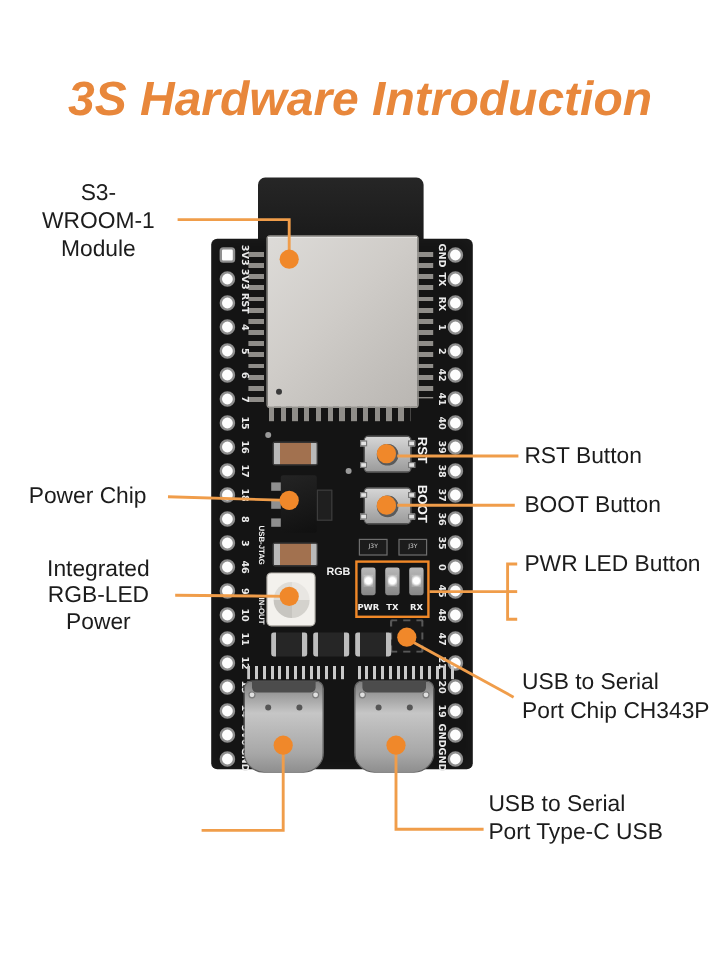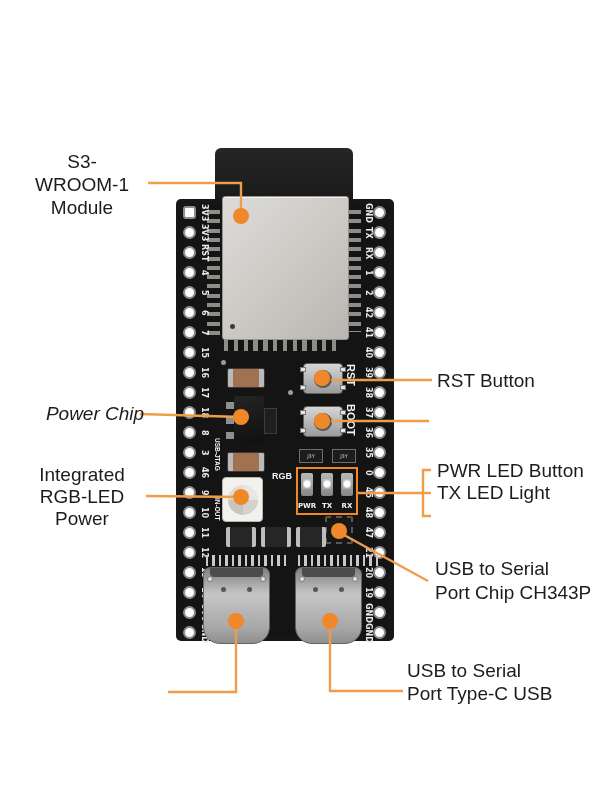--- a/index.html
+++ b/index.html
@@ -67,20 +67,21 @@
   .leads{position:absolute;left:0;top:0;pointer-events:none;}
   .dot{position:absolute;width:16px;height:16px;border-radius:50%;background:#F0882A;}
   .callout{position:absolute;color:#1c1c1c;font-size:19px;line-height:22px;white-space:pre-line;}
   .center{text-align:center;}
 </style>
 </head>
 <body>
 
 <div class="stage">
 
+  <h1 class="title">3S Hardware Introduction</h1>
 
   <div class="antenna"></div>
   <div class="pcb"></div>
 
   <div class="padstrip-v" style="left:207px;top:210px;height:130px;"></div>
   <div class="padstrip-v" style="left:348px;top:210px;height:122px;"></div>
   <div class="padstrip-h" style="left:224px;top:338px;width:118px;"></div>
 
   <div class="shield">
       <span class="shield-dot"></span>
@@ -262,24 +263,24 @@
   <div class="dot" style="left:233px;top:489px;"></div>
   <div class="dot" style="left:314px;top:370px;"></div>
   <div class="dot" style="left:314px;top:413px;"></div>
   <div class="dot" style="left:331px;top:523px;"></div>
   <div class="dot" style="left:228px;top:613px;"></div>
   <div class="dot" style="left:322px;top:613px;"></div>
 
   <div class="callout center" style="left:14px;top:150px;width:136px;line-height:23px;">S3-
 WROOM-1
 Module</div>
-  <div class="callout center" style="left:36px;top:403px;width:118px;font-style:italic;">Power Chip</div>
+  <div class="callout center" style="left:14px;top:403px;width:118px;">Power Chip</div>
   <div class="callout center" style="left:20px;top:464px;width:124px;">Integrated
 RGB-LED
 Power</div>
   <div class="callout" style="left:437px;top:370px;">RST Button</div>
+  <div class="callout" style="left:437px;top:411px;">BOOT Button</div>
   <div class="callout" style="left:437px;top:460px;">PWR LED Button</div>
-  <div class="callout" style="left:437px;top:482px;">TX LED Light</div>
   <div class="callout" style="left:435px;top:557px;line-height:24px;">USB to Serial
 Port Chip CH343P</div>
   <div class="callout" style="left:407px;top:659px;line-height:23px;">USB to Serial
 Port Type-C USB</div>
 </div>
 
 </body></html>

